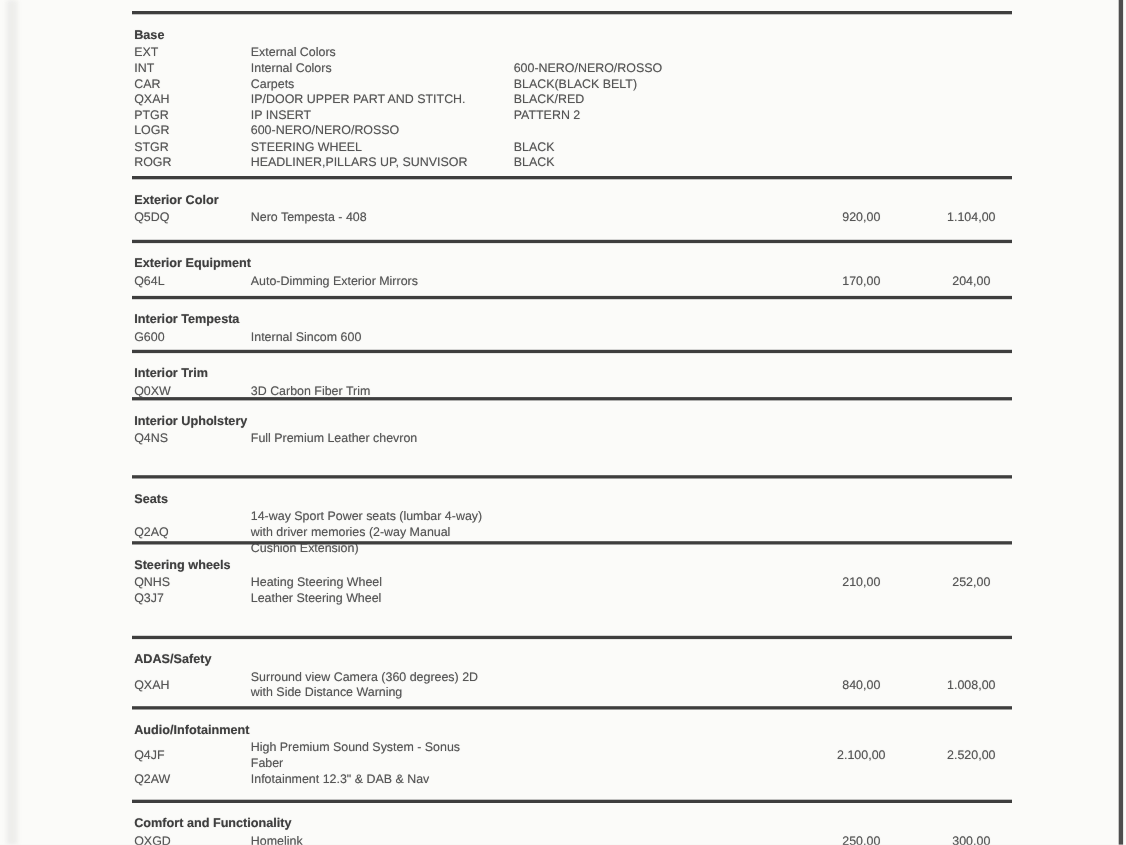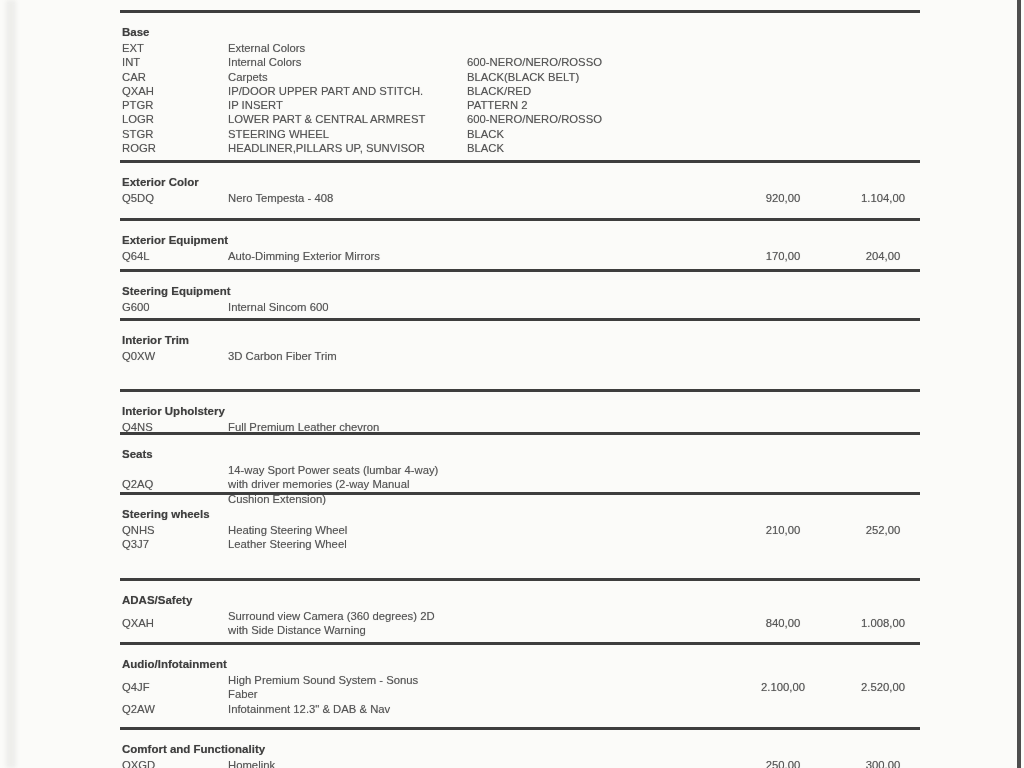--- a/index.html
+++ b/index.html
@@ -85,21 +85,20 @@
       </div>
       <div class="row">
         <span class="code">PTGR</span>
         <span class="desc">IP INSERT</span>
         <span class="val">PATTERN 2</span>
         <span class="p1"></span>
         <span class="p2"></span>
       </div>
       <div class="row">
         <span class="code">LOGR</span>
-        <span class="desc">LOWER PART &amp; CENTRAL ARMREST</span>
         <span class="val">600-NERO/NERO/ROSSO</span>
         <span class="p1"></span>
         <span class="p2"></span>
       </div>
       <div class="row">
         <span class="code">STGR</span>
         <span class="desc">STEERING WHEEL</span>
         <span class="val">BLACK</span>
         <span class="p1"></span>
         <span class="p2"></span>
@@ -134,21 +133,21 @@
         <span class="code">Q64L</span>
         <span class="desc">Auto-Dimming Exterior Mirrors</span>
         <span class="val"></span>
         <span class="p1">170,00</span>
         <span class="p2">204,00</span>
       </div>
     </div>
   </div>
 
   <div class="section" style="top:269px">
-    <div class="sec-title">Steering Equipment</div>
+    <div class="sec-title">Interior Tempesta</div>
     <div class="rows">
       <div class="row">
         <span class="code">G600</span>
         <span class="desc">Internal Sincom 600</span>
         <span class="val"></span>
         <span class="p1"></span>
         <span class="p2"></span>
       </div>
     </div>
   </div>
@@ -159,21 +158,21 @@
       <div class="row">
         <span class="code">Q0XW</span>
         <span class="desc">3D Carbon Fiber Trim</span>
         <span class="val"></span>
         <span class="p1"></span>
         <span class="p2"></span>
       </div>
     </div>
   </div>
 
-  <div class="section" style="top:389px">
+  <div class="section" style="top:361px">
     <div class="sec-title">Interior Upholstery</div>
     <div class="rows">
       <div class="row">
         <span class="code">Q4NS</span>
         <span class="desc">Full Premium Leather chevron</span>
         <span class="val"></span>
         <span class="p1"></span>
         <span class="p2"></span>
       </div>
     </div>

